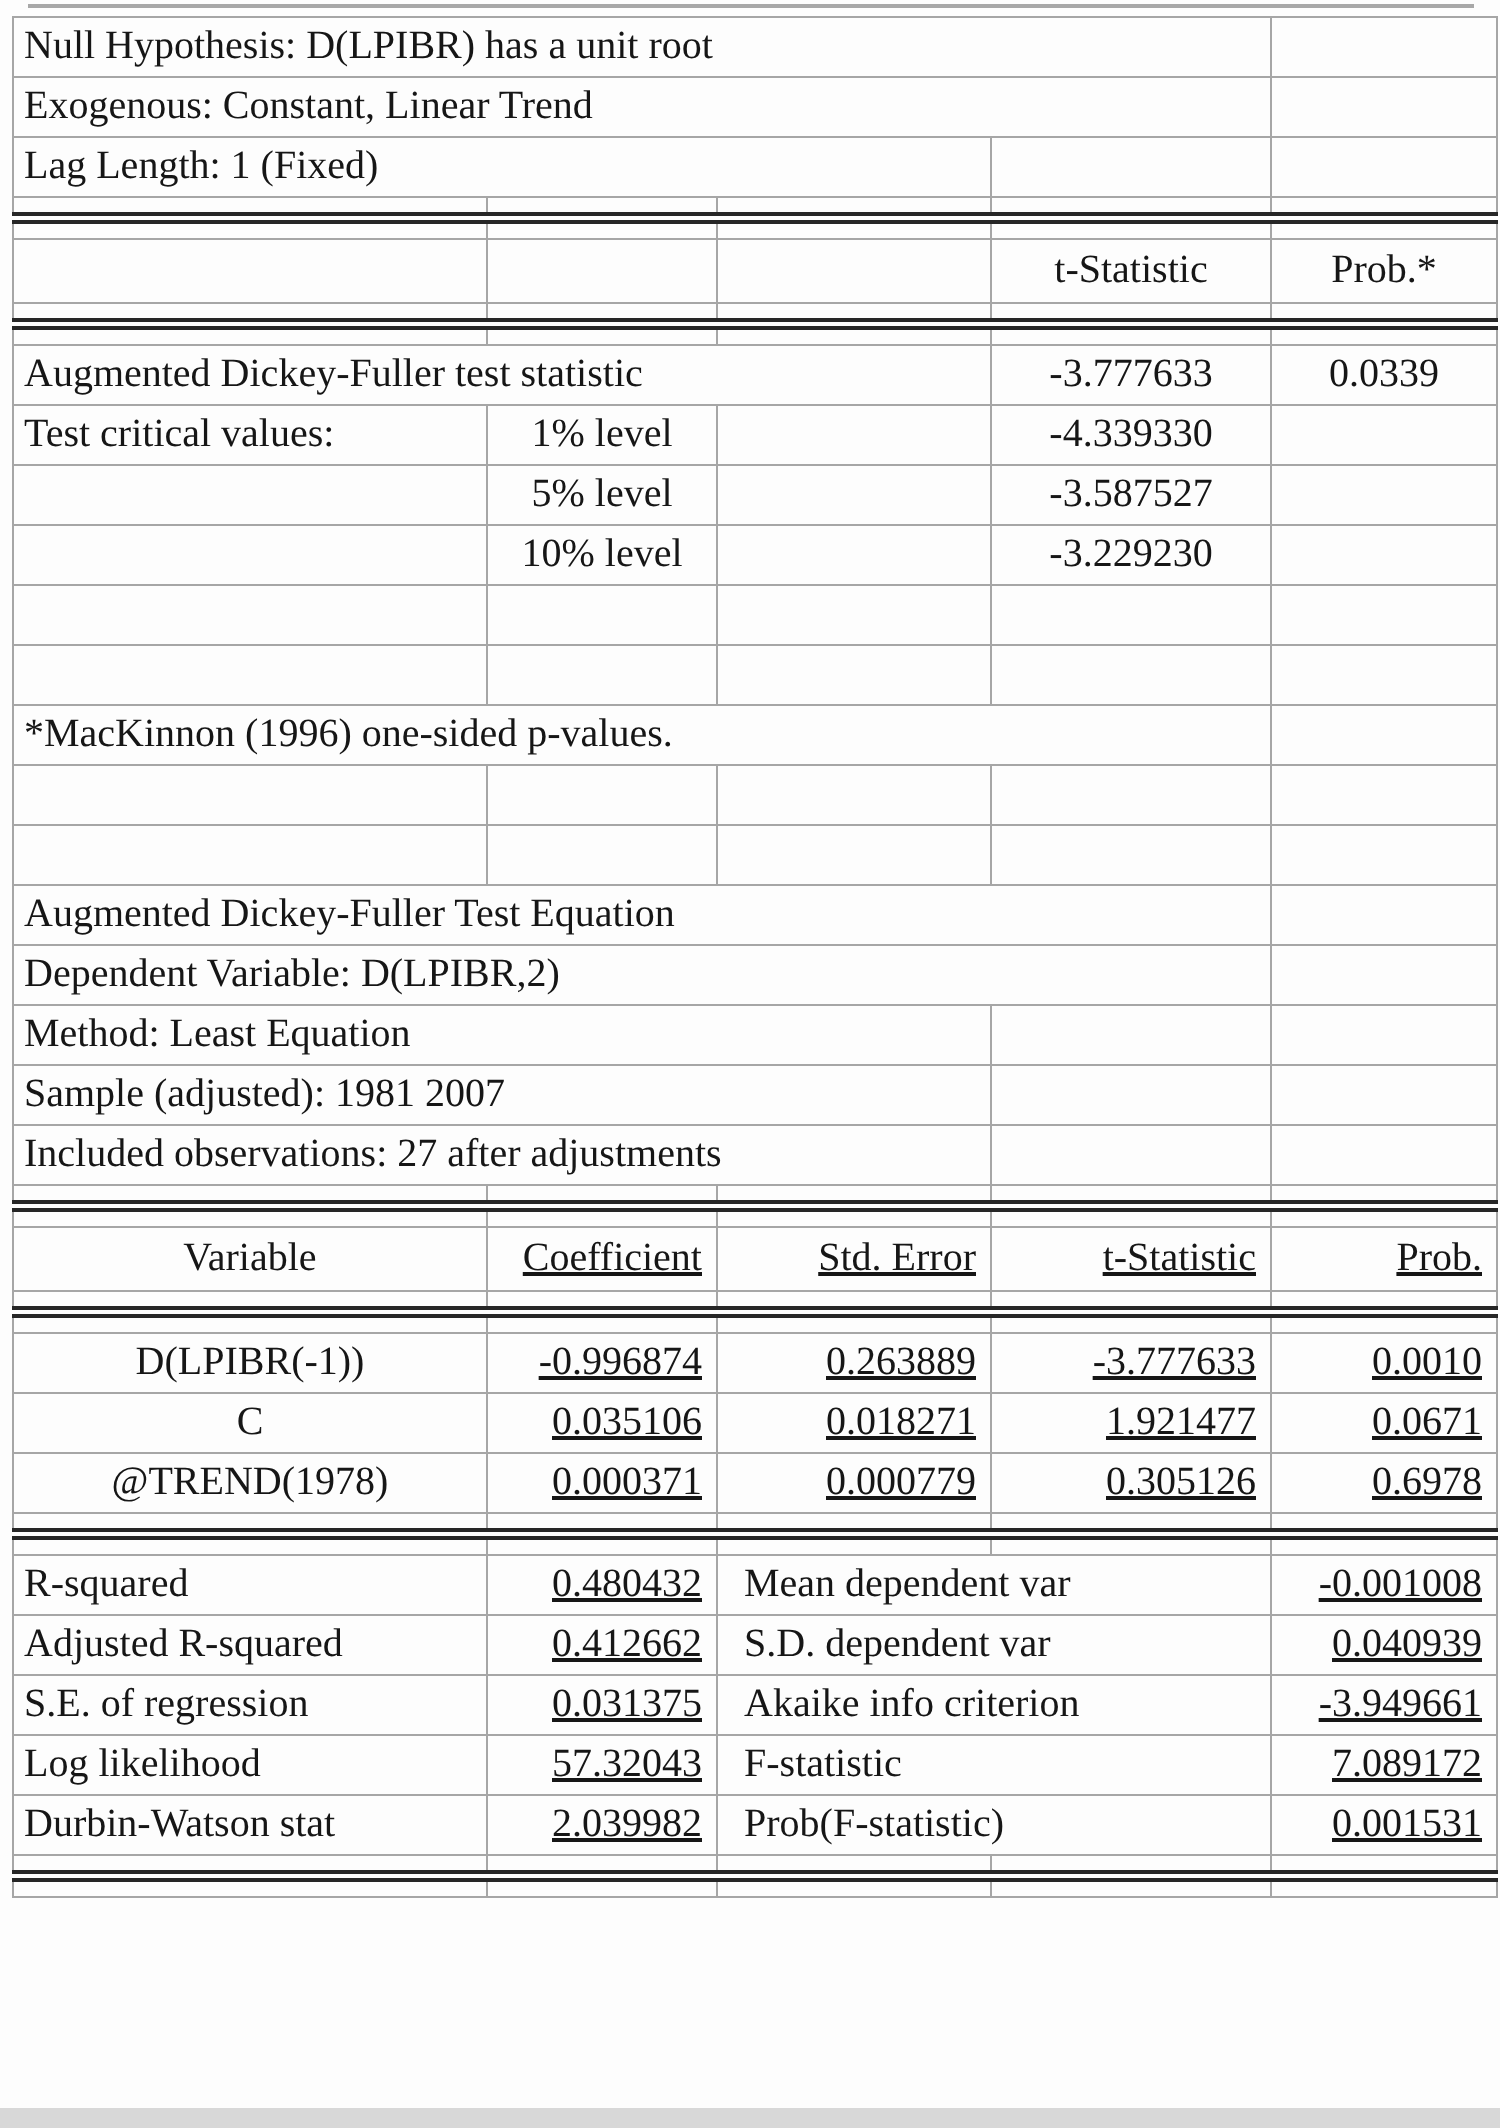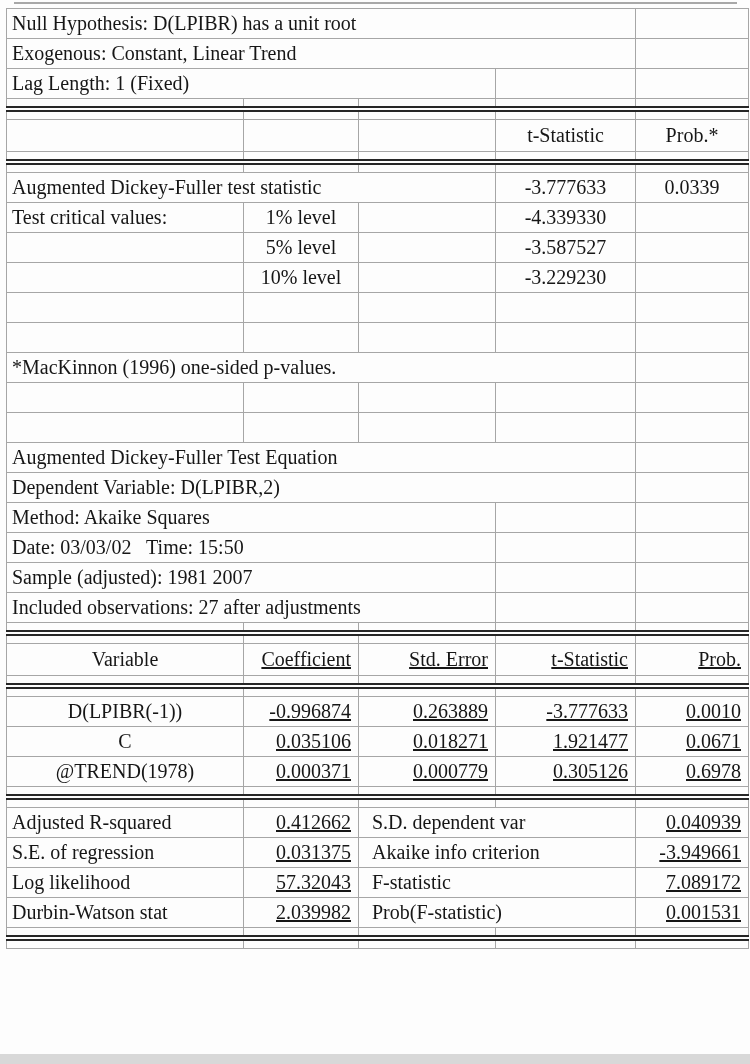--- a/index.html
+++ b/index.html
@@ -158,26 +158,21 @@
 
     <tr class="t">
       <td colspan="4" class="l">Augmented Dickey-Fuller Test Equation</td>
       <td></td>
     </tr>
     <tr class="t">
       <td colspan="4" class="l">Dependent Variable: D(LPIBR,2)</td>
       <td></td>
     </tr>
     <tr class="t">
-      <td colspan="3" class="l">Method: Akaike Squares</td>
-      <td></td>
-      <td></td>
-    </tr>
-    <tr class="t">
-      <td colspan="3" class="l">Date: 03/03/02   Time: 15:50</td>
+      <td colspan="3" class="l">Method: Least Equation</td>
       <td></td>
       <td></td>
     </tr>
     <tr class="t">
       <td colspan="3" class="l">Sample (adjusted): 1981 2007</td>
       <td></td>
       <td></td>
     </tr>
     <tr class="t">
       <td colspan="3" class="l">Included observations: 27 after adjustments</td>
@@ -263,20 +258,26 @@
         </tr>
     <tr class="sp">
       <td></td>
           <td></td>
           <td></td>
           <td></td>
           <td></td>
     </tr>
 
     <tr class="t">
+      <td class="l">R-squared</td>
+      <td class="r">0.480432</td>
+      <td colspan="2" class="l2">Mean dependent var</td>
+      <td class="r">-0.001008</td>
+    </tr>
+    <tr class="t">
       <td class="l">Adjusted R-squared</td>
       <td class="r">0.412662</td>
       <td colspan="2" class="l2">S.D. dependent var</td>
       <td class="r">0.040939</td>
     </tr>
     <tr class="t">
       <td class="l">S.E. of regression</td>
       <td class="r">0.031375</td>
       <td colspan="2" class="l2">Akaike info criterion</td>
       <td class="r">-3.949661</td>

